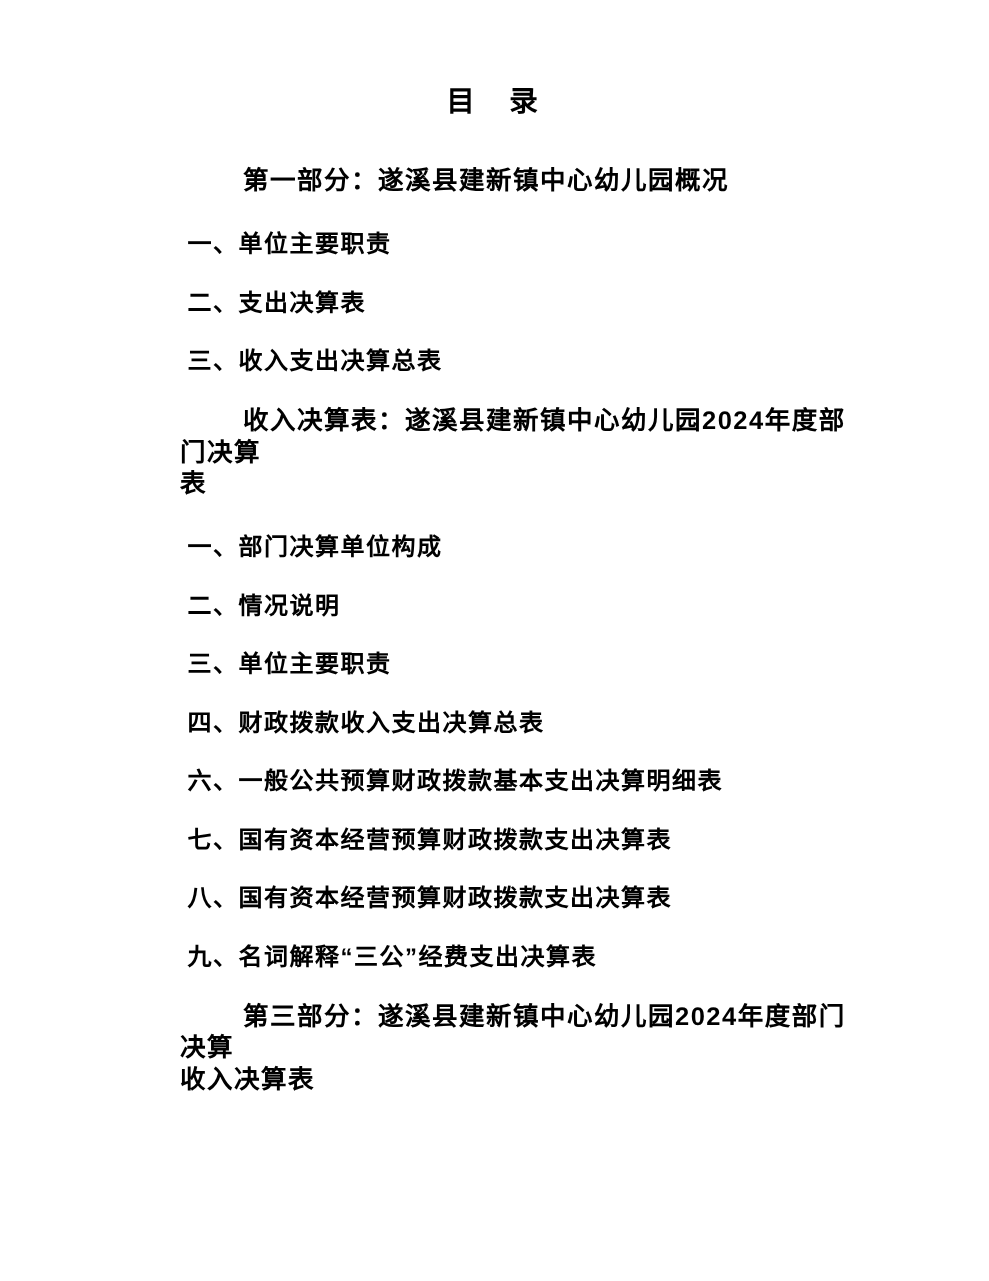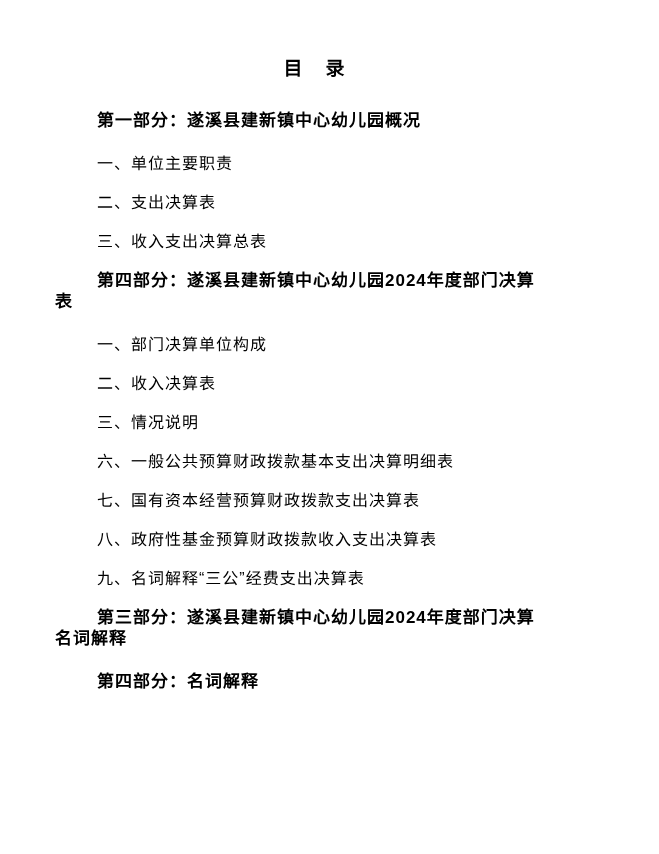--- a/index.html
+++ b/index.html
@@ -13,70 +13,71 @@
     height: 854px;
     margin: 0 auto;
     background: #ffffff;
     color: #000000;
     font-family: "Liberation Sans", "DejaVu Sans", sans-serif;
     overflow: hidden;
     box-sizing: border-box;
   }
   .content {
     box-sizing: border-box;
-    padding: 56px 84px 0 55px;
+    padding: 56px 84px 0 83px;
   }
   .doc-title {
     margin: 0 0 28px 0;
     text-align: center;
     font-size: 19px;
     line-height: 26px;
     font-weight: bold;
     letter-spacing: 2px;
   }
   .toc p {
     white-space: pre-line;      
     text-indent: 42px;          
     letter-spacing: 1px;
     margin: 0 0 18px 0;
   }
   .toc p.item {
     font-size: 16px;
     line-height: 21px;
-    font-weight: normal;
+    font-weight: bold;
   }
   .toc p.heading {
     font-size: 17px;
     line-height: 21px;
     font-weight: bold;
     margin-top: 8px;
     margin-bottom: 22px;
+    margin-left: 37px;
   }
   .toc p.heading:first-child {
     margin-top: 0;
   }
 </style>
 </head>
 <body>
 
 <div class="page">
   <div class="content">
     <h1 class="doc-title">目　录</h1>
     <div class="toc" id="toc">
         <p class="heading">第一部分：遂溪县建新镇中心幼儿园概况</p>
         <p class="item">一、单位主要职责</p>
         <p class="item">二、支出决算表</p>
         <p class="item">三、收入支出决算总表</p>
-        <p class="heading">第四部分：遂溪县建新镇中心幼儿园2024年度部门决算
+        <p class="heading">收入决算表：遂溪县建新镇中心幼儿园2024年度部门决算
 表</p>
         <p class="item">一、部门决算单位构成</p>
-        <p class="item">二、收入决算表</p>
-        <p class="item">三、情况说明</p>
+        <p class="item">二、情况说明</p>
+        <p class="item">三、单位主要职责</p>
+        <p class="item">四、财政拨款收入支出决算总表</p>
         <p class="item">六、一般公共预算财政拨款基本支出决算明细表</p>
         <p class="item">七、国有资本经营预算财政拨款支出决算表</p>
-        <p class="item">八、政府性基金预算财政拨款收入支出决算表</p>
+        <p class="item">八、国有资本经营预算财政拨款支出决算表</p>
         <p class="item">九、名词解释“三公”经费支出决算表</p>
         <p class="heading">第三部分：遂溪县建新镇中心幼儿园2024年度部门决算
-名词解释</p>
-        <p class="heading">第四部分：名词解释</p>
+收入决算表</p>
       </div>
   </div>
 </div>
 
 </body></html>

